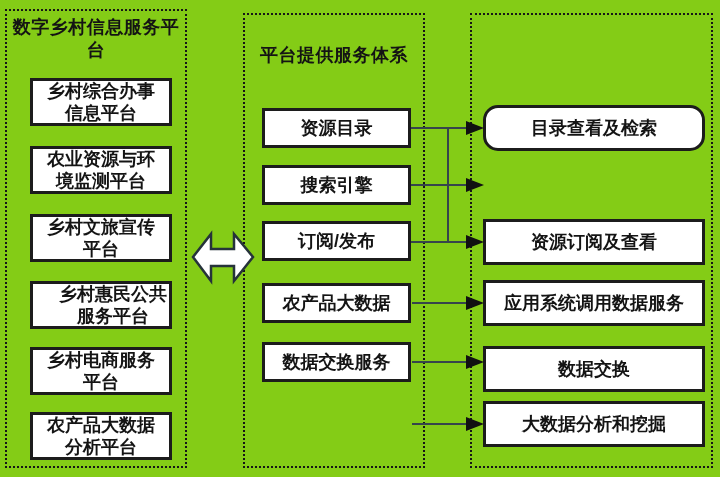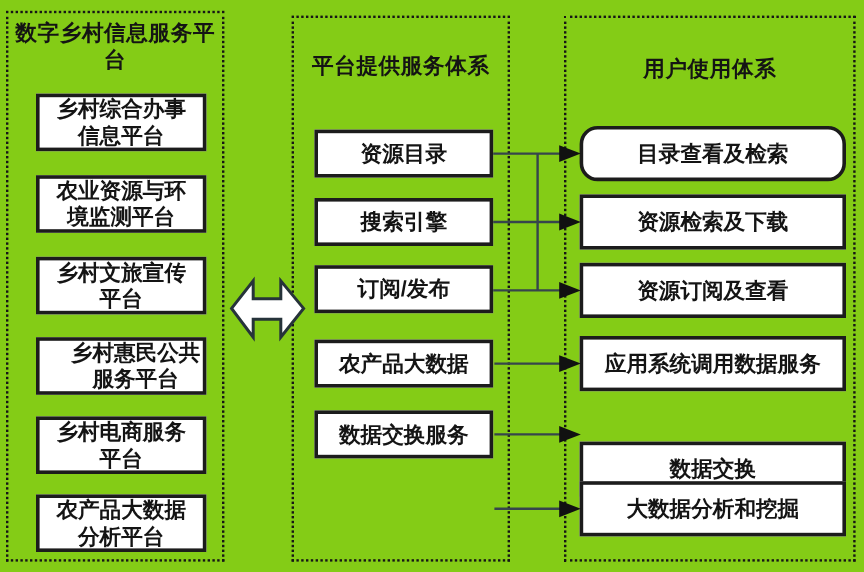--- a/index.html
+++ b/index.html
@@ -56,35 +56,34 @@
   .l-node { left: 30px; width: 142px; height: 48px; }
   .l0 { top: 78px; }  .l1 { top: 146px; } .l2 { top: 214px; }
   .l3 { top: 281px; padding-left: 24px; } .l4 { top: 347px; } .l5 { top: 412px; }
   
   .m-node { left: 262px; width: 149px; height: 40px; }
   .m0 { top: 108px; } .m1 { top: 165px; } .m2 { top: 221px; }
   .m3 { top: 283px; } .m4 { top: 342px; } .m5 { top: 404px; }
   
   .r-node { left: 483px; width: 222px; height: 46px; }
   .r0 { top: 105px; border-radius: 15px; } .r1 { top: 162px; } .r2 { top: 219px; }
-  .r3 { top: 280px; } .r4 { top: 346px; margin-top: 22px; } .r5 { top: 401px; }
+  .r3 { top: 280px; } .r4 { top: 346px; } .r5 { top: 401px; }
 </style>
 </head>
 <body>
 
 <div class="canvas">
 
   <div class="panel" style="left:5px; top:9px; width:182px; height:459px;"></div>
   <div class="panel" style="left:243px; top:13px; width:182px; height:455px;"></div>
   <div class="panel" style="left:470px; top:13px; width:243px; height:455px;"></div>
 
   <div class="panel-title" style="left:7px; top:16px; width:178px;">数字乡村信息服务平
 台</div>
   <div class="panel-title" style="left:245px; top:44px; width:178px;">平台提供服务体系</div>
-  <div class="panel-title" style="left:472px; top:46px; width:239px;">用户使用体系</div>
 
   <div class="node l-node l0">乡村综合办事
 信息平台</div>
   <div class="node l-node l1">农业资源与环
 境监测平台</div>
   <div class="node l-node l2">乡村文旅宣传
 平台</div>
   <div class="node l-node l3">乡村惠民公共
 服务平台</div>
   <div class="node l-node l4">乡村电商服务
@@ -92,21 +91,20 @@
   <div class="node l-node l5">农产品大数据
 分析平台</div>
 
   <div class="node m-node m0">资源目录</div>
   <div class="node m-node m1">搜索引擎</div>
   <div class="node m-node m2">订阅/发布</div>
   <div class="node m-node m3">农产品大数据</div>
   <div class="node m-node m4">数据交换服务</div>
 
   <div class="node r-node r0">目录查看及检索</div>
-  <div class="node r-node r1">资源检索及下载</div>
   <div class="node r-node r2">资源订阅及查看</div>
   <div class="node r-node r3">应用系统调用数据服务</div>
   <div class="node r-node r4">数据交换</div>
   <div class="node r-node r5">大数据分析和挖掘</div>
 
   <svg class="connector-layer" viewBox="0 0 720 477">
 
     <polygon points="193,257 211,234 211,249 234,249 234,234 253,257 234,281 234,266 211,266 211,281" fill="#ffffff" stroke="#26333a" stroke-width="2.5" stroke-linejoin="miter"></polygon>
 
     <g stroke="#36454c" stroke-width="2">

